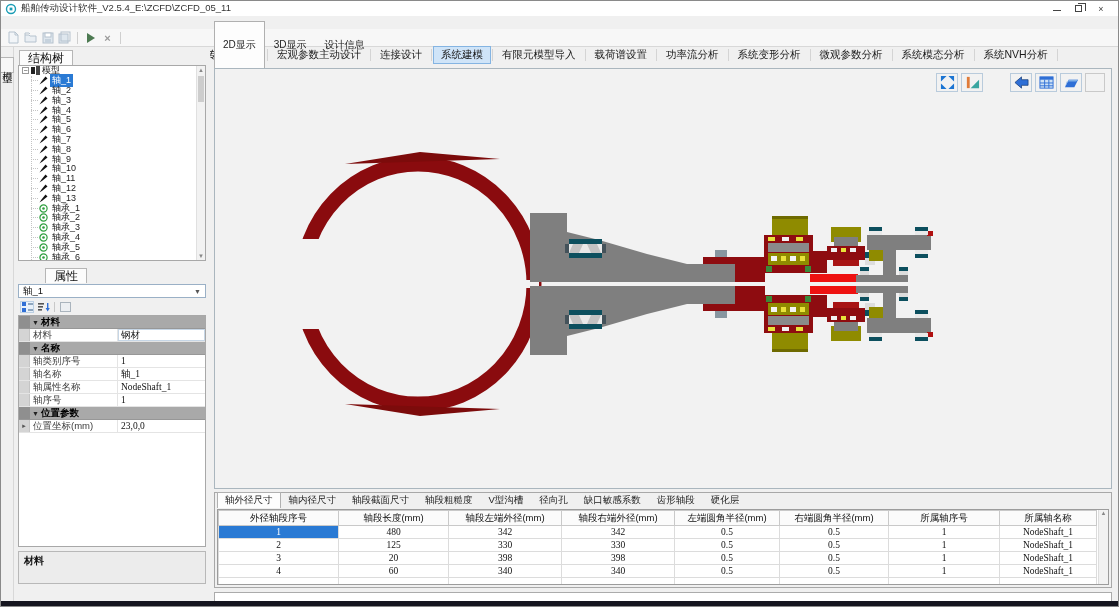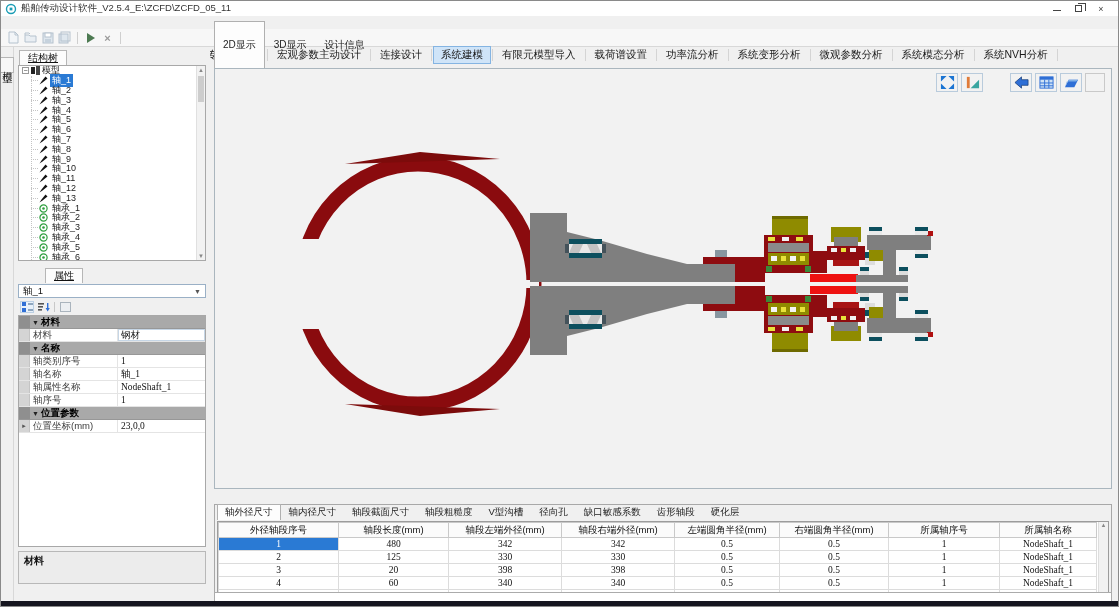--- a/index.html
+++ b/index.html
@@ -32,21 +32,21 @@
   .tb-btn{padding:1px 7px;margin:0 1px;border:1px solid transparent;white-space:nowrap;color:#1a1a1a;}
   .tb-btn.active{background:#cfe4f8;border-color:#84b4e2;}
   .tb-btn-sep{width:1px;height:12px;background:#d4d4d4;}
   
   .side-strip{position:absolute;top:46px;left:0;width:13px;bottom:5px;background:#f0f0f0;border-right:1px solid #d8d8d8;}
   .v-tab{position:absolute;top:10px;left:0;width:13px;padding:5px 0;background:#f7f7f7;
     border:1px solid #b6b6b6;border-left:none;writing-mode:vertical-lr;font-size:10px;color:#222;
     display:flex;align-items:center;justify-content:center;letter-spacing:2px;}
   .left-panel{position:absolute;top:46px;left:13px;width:196px;bottom:5px;background:#f0f0f0;}
   .panel-tab{position:absolute;left:5px;height:15px;padding:0 8px;background:#fcfcfc;
-    border:1px solid #b6b6b6;border-bottom:none;font-size:10px;display:flex;align-items:center;color:#111;text-decoration:underline;}
+    border:1px solid #b6b6b6;border-bottom:none;font-size:12px;display:flex;align-items:center;color:#111;}
   .tree-box{position:absolute;left:4px;right:4px;top:18px;height:196px;background:#ffffff;border:1px solid #a8a8a8;overflow:hidden;}
   .tree-scroll{position:absolute;right:0;top:0;bottom:0;width:9px;background:#f2f2f2;border-left:1px solid #e0e0e0;font-size:6px;color:#888;text-align:center;}
   .tree-scroll .thumb{position:absolute;top:10px;left:1px;right:1px;height:26px;background:#cdcdcd;}
   .tree-scroll .up{position:absolute;top:1px;left:0;right:0;}
   .tree-scroll .dn{position:absolute;bottom:1px;left:0;right:0;}
   .tree-root,.trow{height:9.8px;display:flex;align-items:center;font-size:9px;white-space:nowrap;}
   .tree-root{padding-left:3px;gap:2px;}
   .expander{width:7px;height:7px;border:1px solid #999;display:inline-flex;align-items:center;justify-content:center;background:#fff;font-size:7px;line-height:5px;color:#333;}
   .tree-list{position:relative;}
   .tree-guide{position:absolute;left:12px;top:0;bottom:2px;width:0;border-left:1px dotted #c4c4c4;}
@@ -81,21 +81,21 @@
   .main{position:absolute;left:211px;top:46px;right:6px;bottom:5px;}
   .view-tabs{position:absolute;top:5px;left:2px;height:16px;display:flex;font-size:10px;align-items:flex-end;}
   .vtab{padding:16px 8px;color:#222;border:1px solid transparent;border-bottom:none;}
   .vtab.active{background:#fdfdfd;border-color:#b0b0b0;}
   .canvas{position:absolute;left:2px;right:0;top:21px;height:421px;background:#f2f2f2;border:1px solid #aab6be;}
   .canvas-toolbar{position:absolute;top:4px;right:6px;display:flex;gap:3px;}
   .cbtn{width:22px;height:19px;border:1px solid #b9cbdc;display:inline-flex;align-items:center;justify-content:center;background:transparent;}
   .cbtn.gap{margin-left:24px;}
   .cbtn.blank{border-color:#c9c9c9;width:20px;}
   
-  .bottom-panel{position:absolute;left:2px;right:0;top:445px;height:96px;background:#f0f0f0;border:1px solid #a8a8a8;margin-top:12px;}
+  .bottom-panel{position:absolute;left:2px;right:0;top:445px;height:96px;background:#f0f0f0;border:1px solid #a8a8a8;}
   .bp-tabs{display:flex;height:15px;align-items:flex-end;font-size:9.5px;padding-left:2px;}
   .bp-tab{padding:1px 7px;border:1px solid transparent;border-bottom:none;white-space:nowrap;color:#222;}
   .bp-tab.active{background:#fdfdfd;border-color:#b0b0b0;}
   .table-wrap{position:absolute;left:2px;right:2px;top:16px;bottom:2px;background:#fff;border:1px solid #9c9c9c;overflow:hidden;}
   table.dim-table{border-collapse:collapse;width:calc(100% - 11px);table-layout:fixed;}
   .dim-table th{font-size:9.5px;font-weight:normal;color:#111;border:1px solid #c9c9c9;height:15px;background:#fbfbfb;padding:0;white-space:nowrap;overflow:hidden;}
   .dim-table td{font-size:9.5px;text-align:center;border:1px solid #dcdcdc;height:13px;padding:0;color:#111;
     font-family:"Liberation Serif","DejaVu Serif",serif;white-space:nowrap;overflow:hidden;}
   .dim-table tr.selected td:first-child{background:#2a7ad4;color:#fff;}
   .tbl-scroll{position:absolute;right:0;top:0;bottom:0;width:10px;background:#f2f2f2;border-left:1px solid #ddd;font-size:6px;color:#888;text-align:center;}

